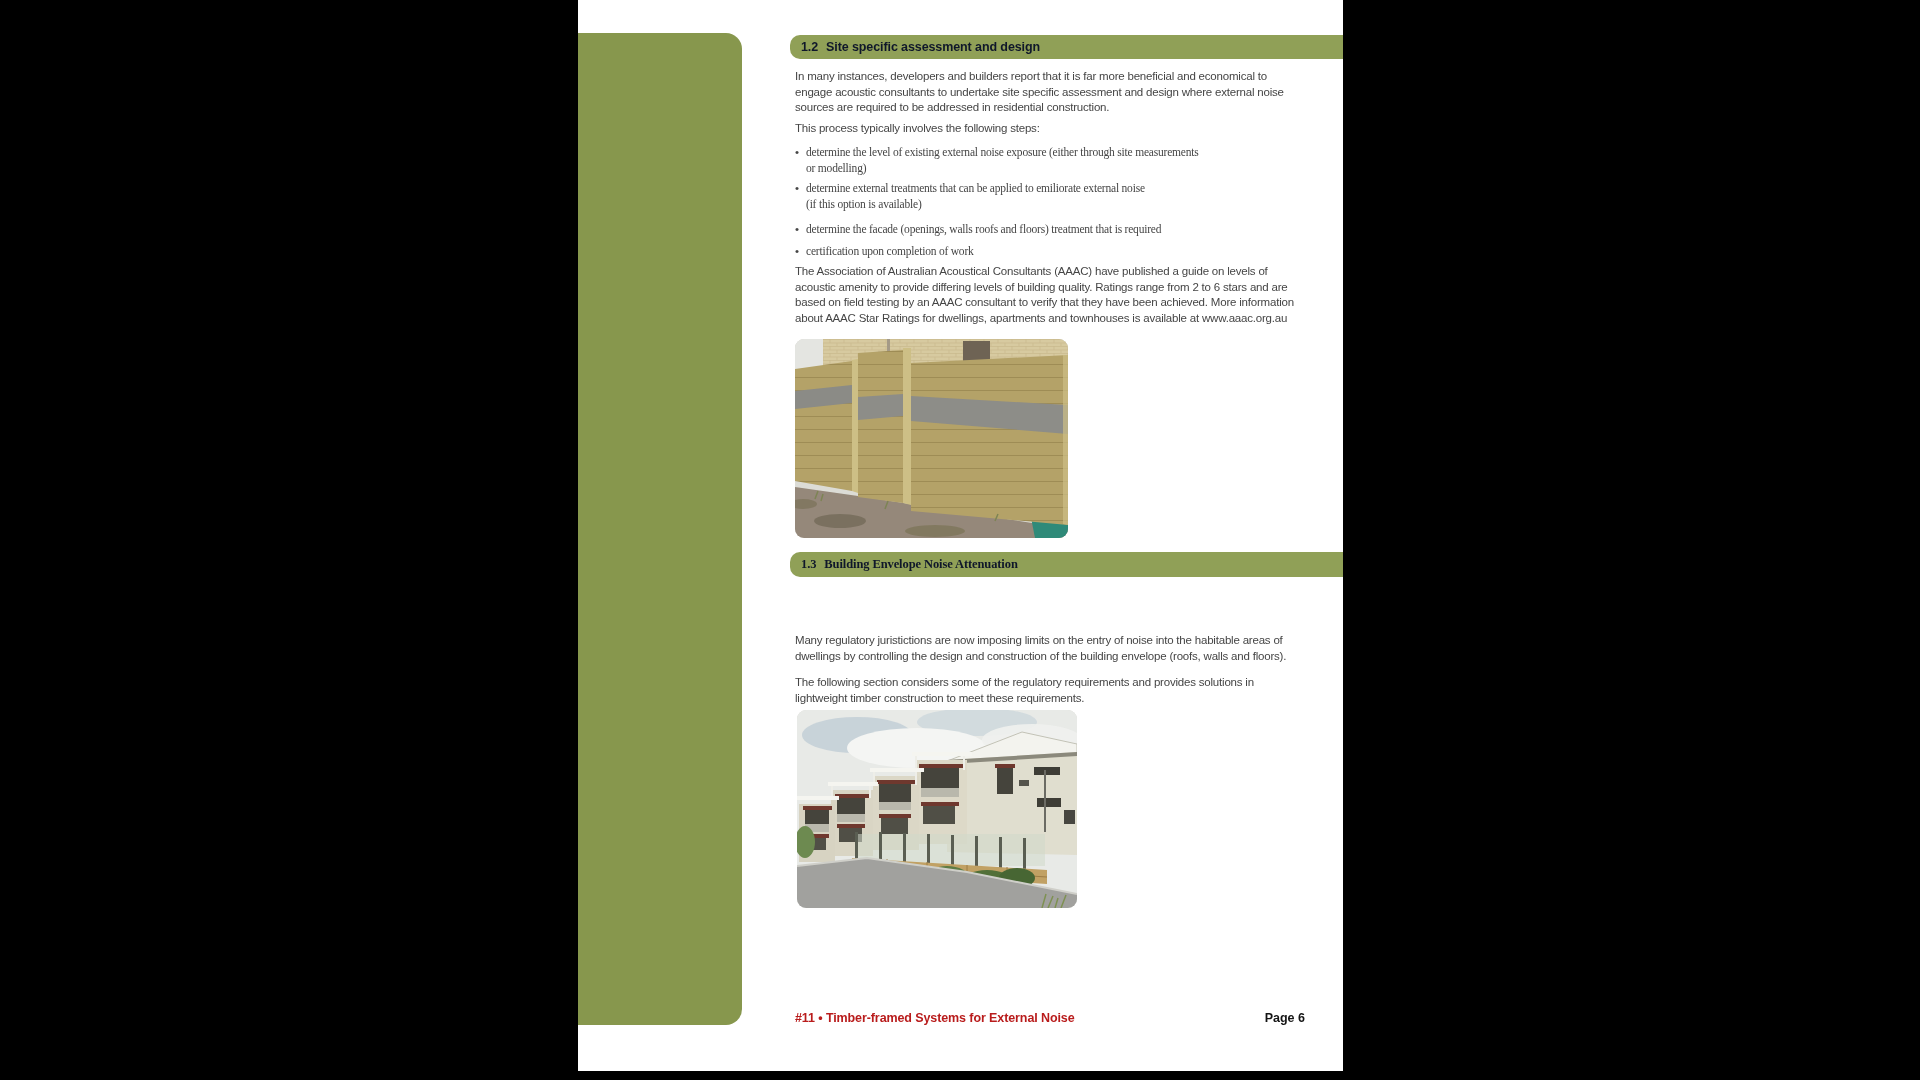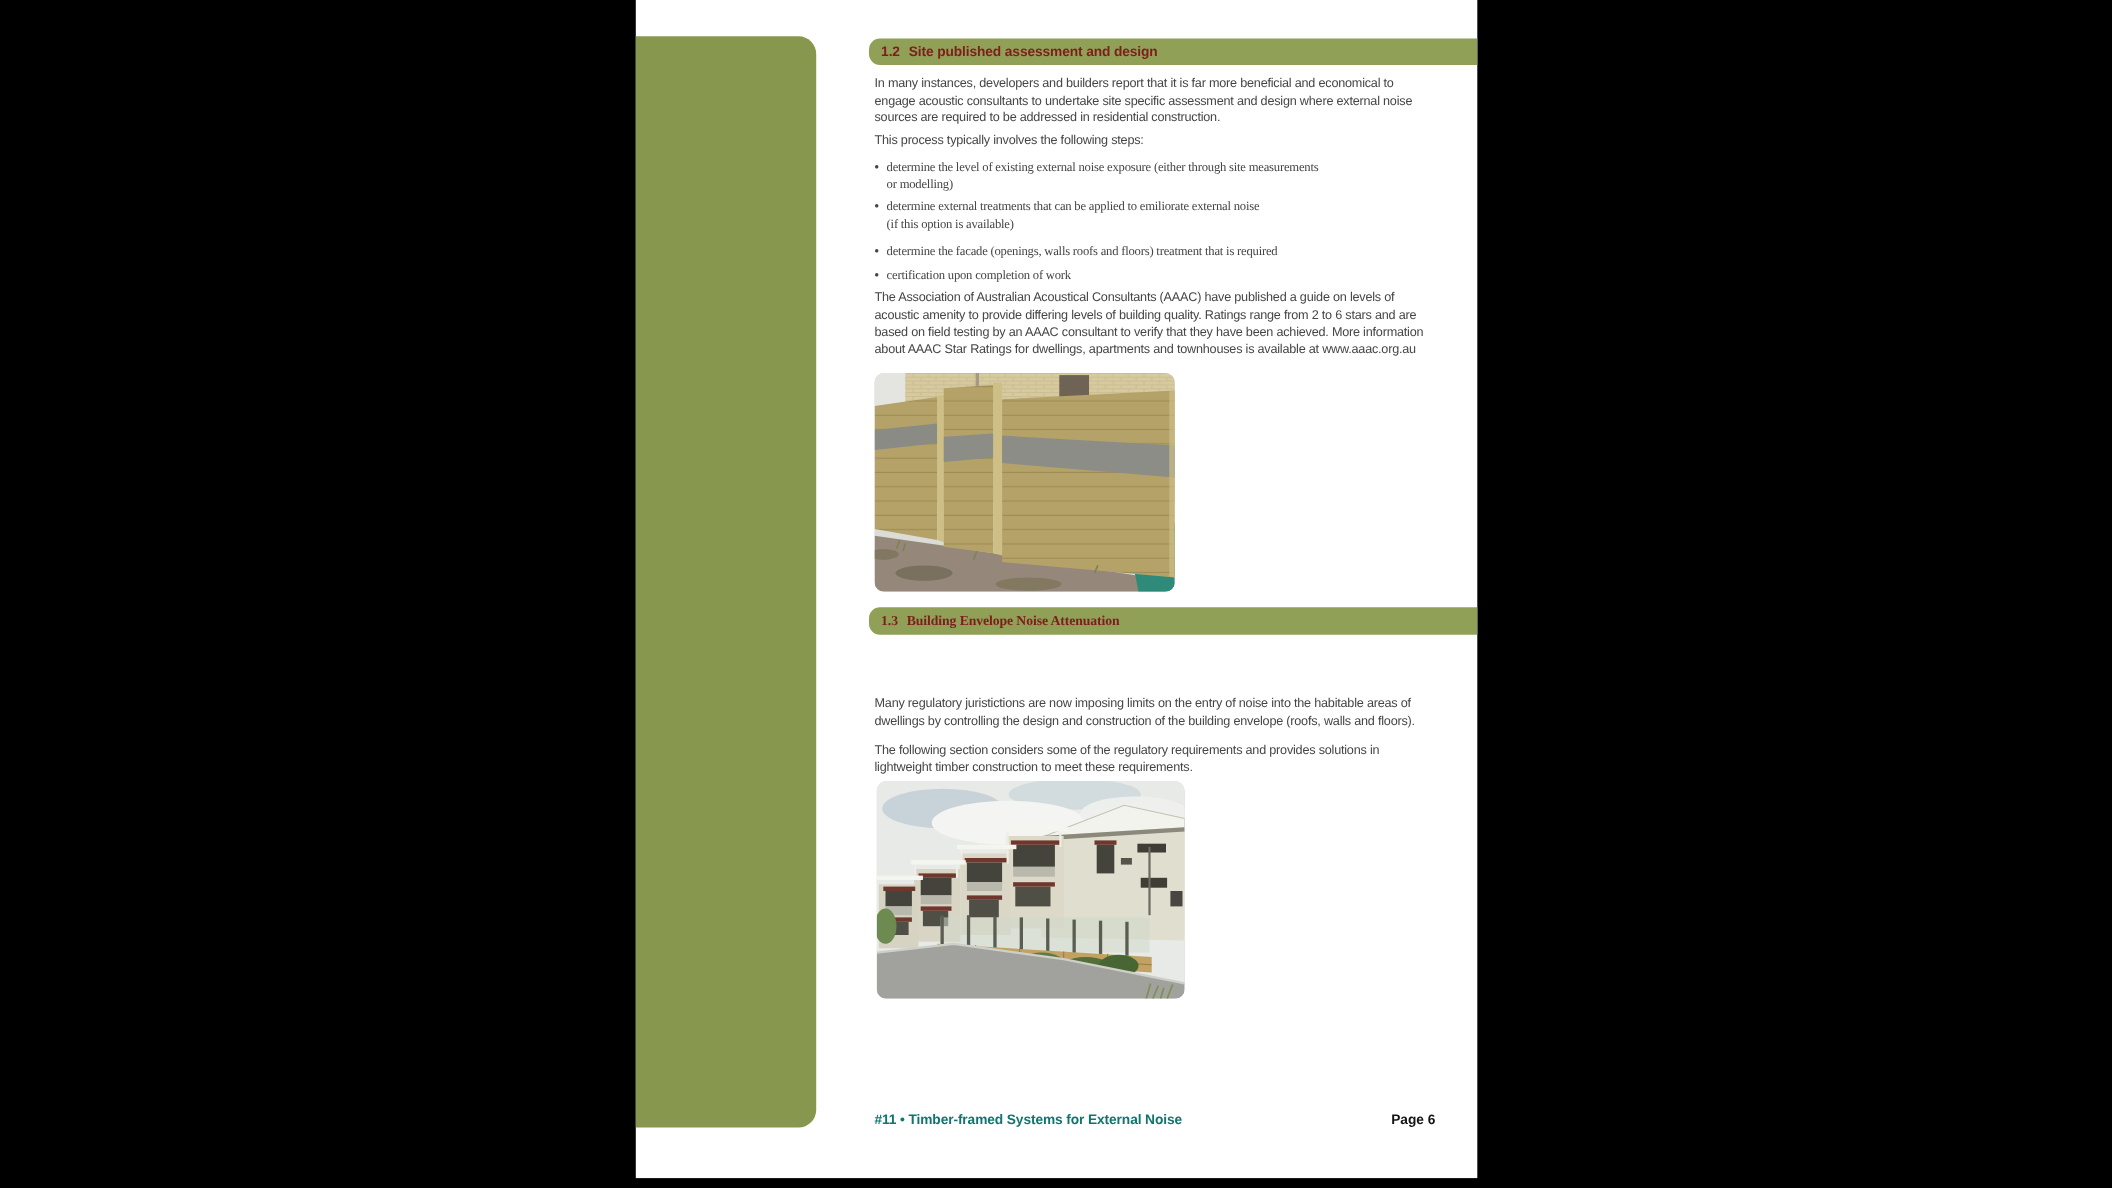--- a/index.html
+++ b/index.html
@@ -6,21 +6,21 @@
   body{width:1920px;height:1080px;overflow:hidden;background:#000;
        font-family:"Liberation Sans","DejaVu Sans",sans-serif;}
   .stage{position:relative;width:1920px;height:1080px;background:#000;}
   .page{position:absolute;left:578px;top:0;width:765px;height:1071px;background:#ffffff;}
 
   .sidebar{position:absolute;left:0;top:33px;width:164px;height:992px;
            background:#87974d;border-radius:0 16px 16px 0;}
 
   .section-bar{position:absolute;left:212px;width:553px;background:#90a057;
                border-radius:10px 0 0 10px;display:flex;align-items:center;
-               padding-left:11px;box-sizing:border-box;color:#7f1d1d;
+               padding-left:11px;box-sizing:border-box;color:#0f172a;
                font-weight:bold;font-size:12.5px;letter-spacing:-0.1px;}
   .bar-12{top:35px;height:24px;}
   .bar-13{top:552px;height:25px;font-family:Liberation Serif, serif;}
   .h-num{margin-right:8px;}
 
   .body-text{position:absolute;left:217px;margin:0;font-size:11.5px;line-height:15.5px;
              letter-spacing:-0.2px;color:#454545;white-space:pre-line;max-width:560px;}
   .p-intro{top:69px;}
   .p-steps{top:121px;}
   .p-aaac{top:264px;}
@@ -36,35 +36,35 @@
   .b2{top:181px;}
   .b3{top:222px;}
   .b4{top:244px;}
 
   .photo{position:absolute;border-radius:9px;overflow:hidden;background:#dcdcd6;}
   .photo svg{display:block;}
   .photo1{left:217px;top:339px;width:273px;height:199px;}
   .photo2{left:219px;top:710px;width:280px;height:198px;}
 
   .footer-left{position:absolute;left:217px;top:1011px;font-size:12.5px;font-weight:bold;
-               color:#0f766e;letter-spacing:-0.1px;}
+               color:#b91c1c;letter-spacing:-0.1px;}
   .footer-right{position:absolute;right:38px;top:1011px;font-size:12.5px;font-weight:bold;
                 color:#141414;text-align:right;}
 </style>
 </head>
 <body>
 
 <div class="stage">
   <div class="page">
 
     <div class="sidebar"></div>
 
     <div class="section-bar bar-12">
       <span class="h-num">1.2</span>
-      <span class="h-title">Site published assessment and design</span>
+      <span class="h-title">Site specific assessment and design</span>
     </div>
 
     <p class="body-text p-intro">In many instances, developers and builders report that it is far more beneficial and economical to
 engage acoustic consultants to undertake site specific assessment and design where external noise
 sources are required to be addressed in residential construction.</p>
     <p class="body-text p-steps">This process typically involves the following steps:</p>
 
     <div class="bullet-item b1">
       <span class="bullet-mark">•</span>
       <span class="bullet-text">determine the level of existing external noise exposure (either through site measurements

